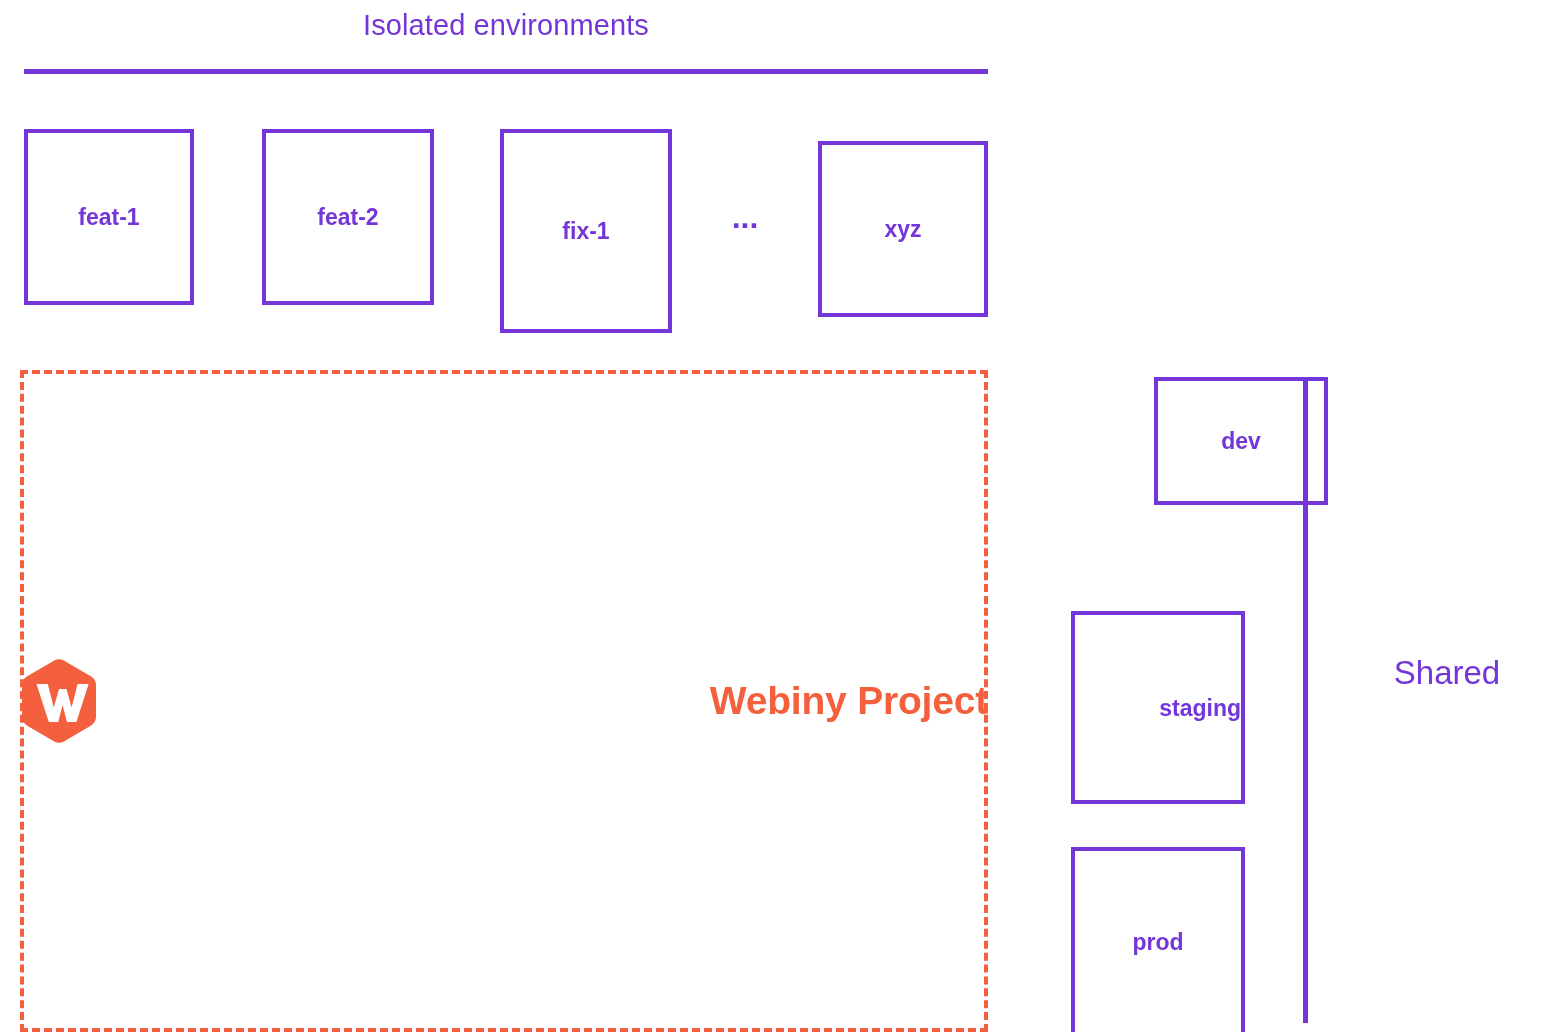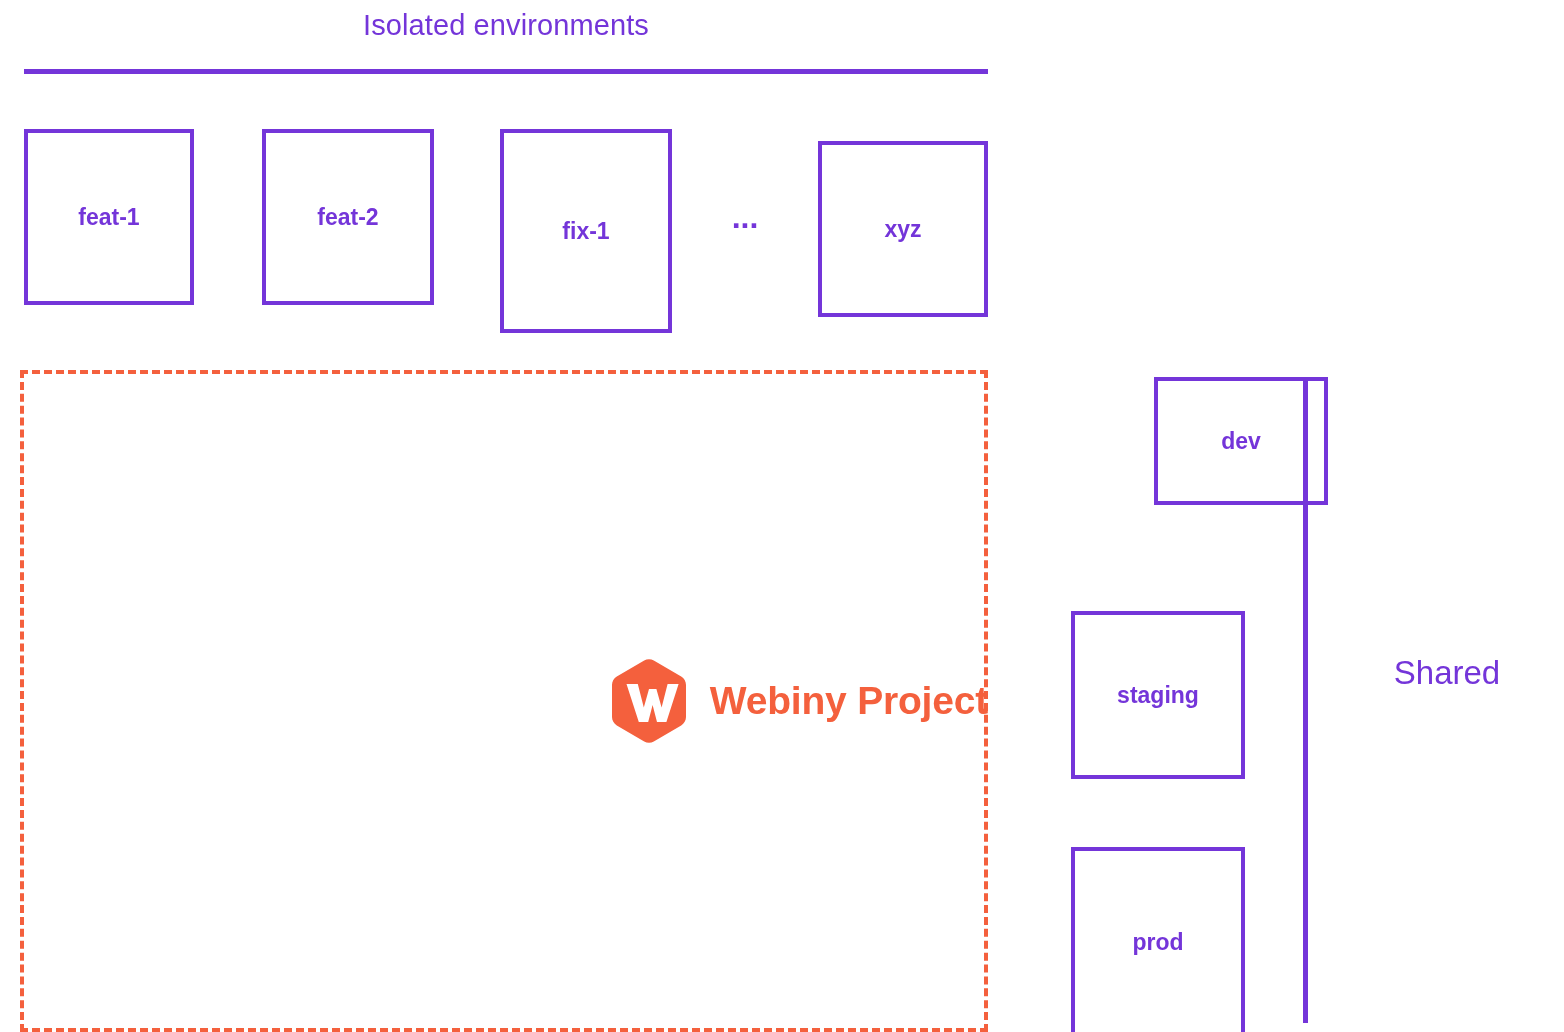--- a/index.html
+++ b/index.html
@@ -95,21 +95,21 @@
   }
 
   .project-brand {
     position: absolute;
     left: 20px;
     top: 370px;
     width: 968px;
     height: 662px;
     display: flex;
     align-items: center;
-    justify-content: flex-end;
+    justify-content: space-between;
     gap: 22px;
     pointer-events: none;
   }
 
   .webiny-hex {
     width: 78px;
     height: 86px;
     flex: 0 0 auto;
     display: block;
   }
@@ -118,21 +118,21 @@
     color: #f4603d;
     font-size: 39px;
     font-weight: 700;
     line-height: 44px;
     white-space: nowrap;
     letter-spacing: -0.2px;
   }
 
   
   .sh-dev     { left: 1132px; top: 377px; width: 174px; height: 128px; margin-left: 22px; }
-  .sh-staging { left: 1071px; top: 611px; width: 174px; height: 168px; }
+  .sh-staging { left: 1071px; top: 611px; width: 174px; height: 193px; justify-content: flex-end; }
   .sh-prod    { left: 1071px; top: 847px; width: 174px; height: 190px; }
 
   .shared-rule {
     position: absolute;
     left: 1303px;
     top: 378px;
     width: 5px;
     height: 645px;
     background: #7435d9;
   }

